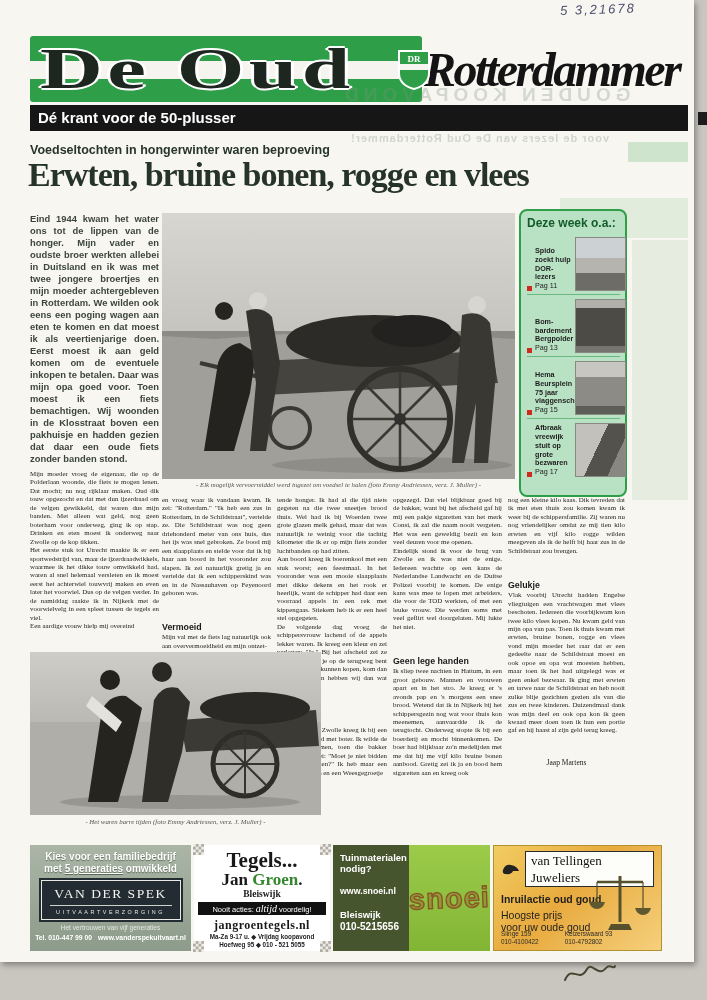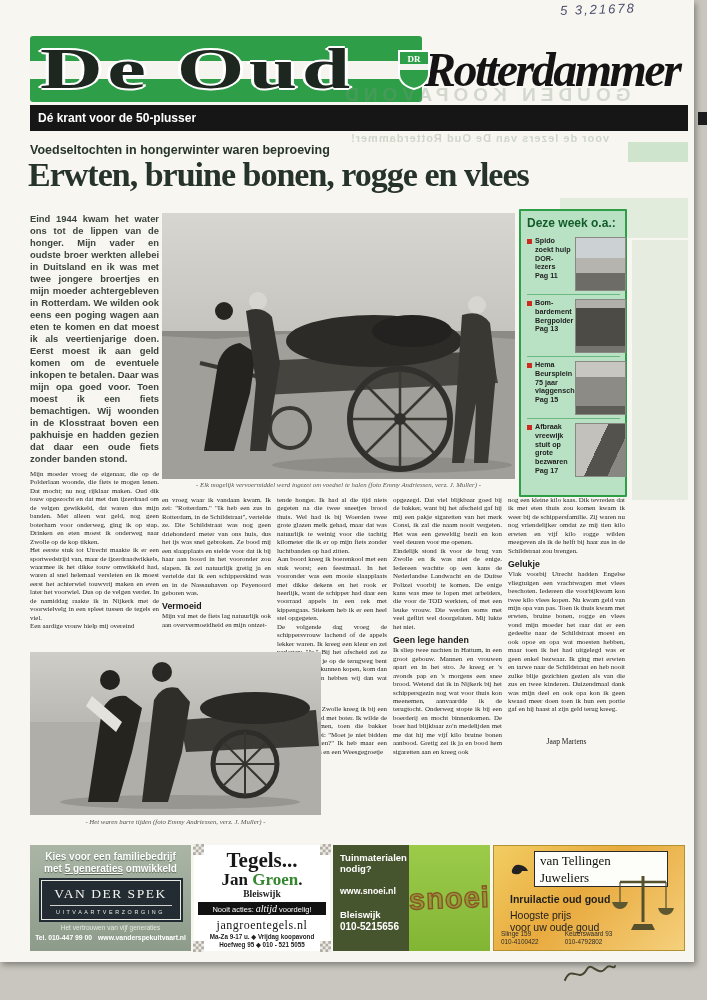--- a/index.html
+++ b/index.html
@@ -14,57 +14,57 @@
   .oplage{left:470px;top:24px;width:215px;text-align:right;font-weight:bold;font-size:13.5px;color:#1a1a1a;}
   .logo-green{left:30px;top:36px;width:392px;height:66px;background:#2f9e49;border-radius:3px;}
   .logo-stripe{left:0;top:25px;width:100%;height:18px;background:#f5f4ee;}
   .deoud{left:10px;top:2px;font-family:"Liberation Serif",serif;font-weight:bold;font-size:58px;
          line-height:62px;color:#1e271f;letter-spacing:3px;transform:scaleX(1.5);transform-origin:left;
          text-shadow:-2px 0 #fff,2px 0 #fff,0 -2px #fff,0 2px #fff,-1px -1px #fff,1px 1px #fff;}
   .shield{left:398px;top:50px;width:32px;height:40px;z-index:3;}
   .rotterdammer{left:424px;top:40px;width:270px;font-family:"Liberation Serif",serif;font-weight:bold;
                 font-size:48px;line-height:60px;letter-spacing:-2.5px;color:#141414;font-style:italic;}
   .blackbar{left:30px;top:105px;width:658px;height:26px;background:#161616;color:#fff;z-index:2;}
-  .blackbar .lft{position:absolute;left:8px;top:0;line-height:26px;font-weight:bold;font-size:12px;}
+  .blackbar .lft{position:absolute;left:8px;top:0;line-height:26px;font-weight:bold;font-size:15px;}
   .blackbar .rgt{position:absolute;right:8px;top:0;line-height:26px;font-weight:bold;font-size:14px;}
 
   
   .ghost{color:#7e957e;font-weight:bold;transform:scaleX(-1);opacity:.3;white-space:nowrap;z-index:1;}
   .ghost1{left:340px;top:84px;font-size:19px;letter-spacing:5px;}
   .ghost2{left:350px;top:132px;font-size:11px;letter-spacing:1px;opacity:.33;}
   .gbox{background:#9ecf9f;z-index:0;}
 
   
   .kicker{left:30px;top:143px;font-size:12.5px;font-weight:bold;color:#273629;z-index:2;}
   .headline{left:28px;top:156px;width:640px;font-family:"Liberation Serif",serif;font-weight:bold;
             font-size:34px;letter-spacing:-1px;color:#26332b;z-index:2;}
 
   
   .col{overflow:hidden;}
   .bodytxt p{margin:0;font-family:"Liberation Serif",serif;font-size:6.9px;line-height:8.45px;
              color:#1d1d1c;text-align:justify;}
   .intro{font-weight:bold;font-size:9.4px;line-height:12px;color:#3c453d;text-align:justify;margin:0 0 5px 0;}
   .subhead{font-family:"Liberation Sans",sans-serif;font-weight:bold;font-size:8.8px;color:#1a1a1a;
-           margin:4px 0 1px 0;}
+           margin:25px 0 1px 0;}
   .byline{font-family:"Liberation Serif",serif;font-size:7.5px;color:#1d1d1c;text-align:center;margin-top:23px;}
 
   
   .photo{background:linear-gradient(180deg,#d8d6d0 0%,#c6c4be 45%,#a8a6a0 62%,#96948e 100%);overflow:hidden;}
   .photo svg{display:block;}
   .caption{font-family:"Liberation Serif",serif;font-style:italic;font-size:6.8px;color:#55524e;text-align:center;}
 
   
   .sidebar{left:519px;top:209px;width:108px;height:288px;background:#b9e2c4;border:2px solid #2f9e49;
-           border-radius:1px;box-sizing:border-box;padding:5px 5px 2px 6px;z-index:2;}
+           border-radius:8px;box-sizing:border-box;padding:5px 5px 2px 6px;z-index:2;}
   .sb-title{font-weight:bold;font-size:12px;color:#135c2a;margin-bottom:3px;}
-  .sb-item{display:flex;align-items:flex-start;padding:4px 0 3px 0;}
+  .sb-item{display:flex;align-items:flex-end;padding:4px 0 3px 0;}
   .sb-item + .sb-item{border-top:1px solid #6cb97f;}
   .sb-bullet{width:5px;height:5px;background:#cc2b1f;margin:2px 3px 0 0;flex:none;}
   .sb-label{width:38px;flex:none;font-weight:bold;font-size:7.2px;line-height:8.8px;color:#1e1e1e;}
-  .sb-pg{font-weight:bold;font-size:7.2px;color:#1e1e1e;margin-top:18px;}
+  .sb-pg{font-weight:normal;font-size:7.2px;color:#1e1e1e;margin-top:18px;}
   .sb-thumb{width:49px;height:52px;margin-left:2px;border:1px solid #8a8882;flex:none;}
   .t1{background:linear-gradient(180deg,#ccd2d4 0 38%,#b6b4ae 38% 68%,#6e6c66 68% 100%);}
   .t2{background:linear-gradient(180deg,#b2b0aa 0 16%,#4d4b46 16% 88%,#76746e 88% 100%);}
   .t3{background:linear-gradient(180deg,#c8c6c0 0 28%,#8d8b85 28% 84%,#5e5c56 84% 100%);}
   .t4{background:linear-gradient(115deg,#c3c1bb 0 44%,#54524c 44% 76%,#898781 76% 100%);}
 
   
   .ad{box-sizing:border-box;z-index:2;}
   .ad1{left:30px;top:845px;width:161px;height:106px;background:linear-gradient(180deg,#aab5a6,#8d9b8a);
        text-align:center;padding-top:6px;}
@@ -81,35 +81,35 @@
 
   .ad2{left:194px;top:845px;width:136px;height:106px;background:#ffffff;text-align:center;padding-top:4px;}
   .chk{position:absolute;width:11px;height:11px;
        background:repeating-conic-gradient(#b0ada6 0% 25%,#efece5 0% 50%) 0 0/5.5px 5.5px;}
   .jg-title{font-family:"Liberation Serif",serif;font-weight:bold;font-size:21px;line-height:22px;color:#181818;}
   .jg-name{font-family:"Liberation Serif",serif;font-weight:bold;font-size:17px;line-height:18px;color:#181818;}
   .jg-green{color:#35862f;}
   .jg-city{font-family:"Liberation Serif",serif;font-weight:bold;font-size:9.5px;line-height:10px;color:#181818;}
   .jg-bar{margin:3px 4px;background:#111;color:#fff;height:13px;line-height:13px;font-size:7.5px;}
   .jg-bar .it{font-family:"Liberation Serif",serif;font-style:italic;font-size:10px;}
-  .jg-site{font-family:"Liberation Serif",serif;font-weight:normal;font-size:12px;letter-spacing:.5px;color:#181818;}
+  .jg-site{font-family:"Liberation Serif",serif;font-weight:bold;font-size:12px;letter-spacing:.5px;color:#181818;}
   .jg-small{font-weight:bold;font-size:6.3px;line-height:8px;color:#222;}
 
   .ad3{left:333px;top:845px;width:157px;height:106px;display:flex;}
   .sn-left{width:76px;background:#47552e;color:#fff;font-weight:bold;padding:7px 0 0 7px;box-sizing:border-box;}
   .sn-q{font-size:9.5px;line-height:11px;}
   .sn-site{font-size:8.8px;margin-top:12px;}
   .sn-city{font-size:9.5px;margin-top:13px;}
   .sn-tel{font-size:10px;margin-top:1px;}
   .sn-right{flex:1;background:linear-gradient(180deg,#9ccb4a,#83b535);display:flex;align-items:center;justify-content:center;}
   .sn-logo{font-weight:800;font-size:29px;letter-spacing:1px;color:rgba(150,94,42,.4);
            -webkit-text-stroke:1.4px #8a5426;transform:rotate(-2deg);}
 
-  .ad4{left:493px;top:845px;width:192px;height:106px;border:1px solid #b2912f;
-       background:linear-gradient(135deg,#f2cd62,#e8aa3e 45%,#f5d07c);padding:5px 16px;box-sizing:border-box;}
+  .ad4{left:493px;top:845px;width:169px;height:106px;border:1px solid #b2912f;
+       background:linear-gradient(135deg,#f2cd62,#e8aa3e 45%,#f5d07c);padding:5px 7px;box-sizing:border-box;}
   .vt-head{display:flex;align-items:center;}
   .vt-namebox{flex:1;background:#fdfdf9;border:1px solid #2a2a2a;margin-left:4px;padding:0 5px;
               font-family:"Liberation Serif",serif;font-size:13px;line-height:17px;color:#101010;}
   .vt-offer{font-weight:bold;font-size:10.5px;color:#1f1f1f;margin-top:6px;}
   .vt-price{font-size:10.5px;color:#1f1f1f;margin-top:4px;line-height:12px;width:110px;}
   .vt-bottom{position:absolute;left:7px;bottom:5px;display:flex;font-size:6.4px;color:#2c2c2c;line-height:7.5px;}
   .vt-bottom div{margin-right:26px;}
   .vt-scale{position:absolute;right:10px;top:26px;}
 
   .notch{left:698px;top:112px;width:9px;height:13px;background:#1c1c1c;}

